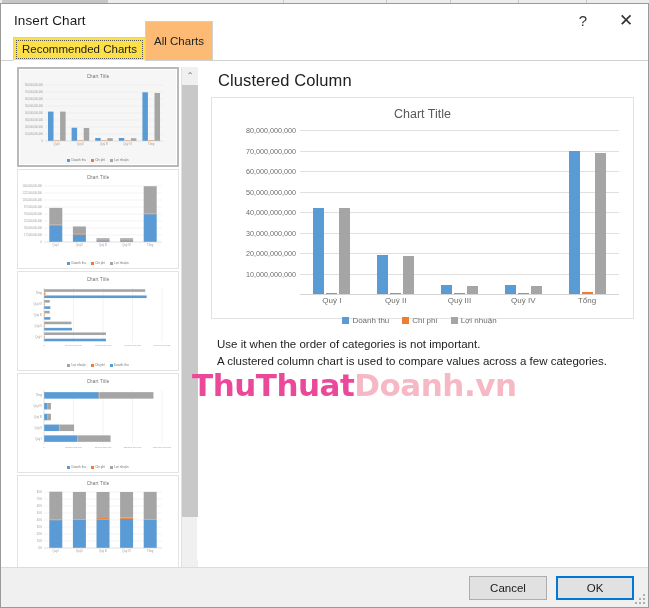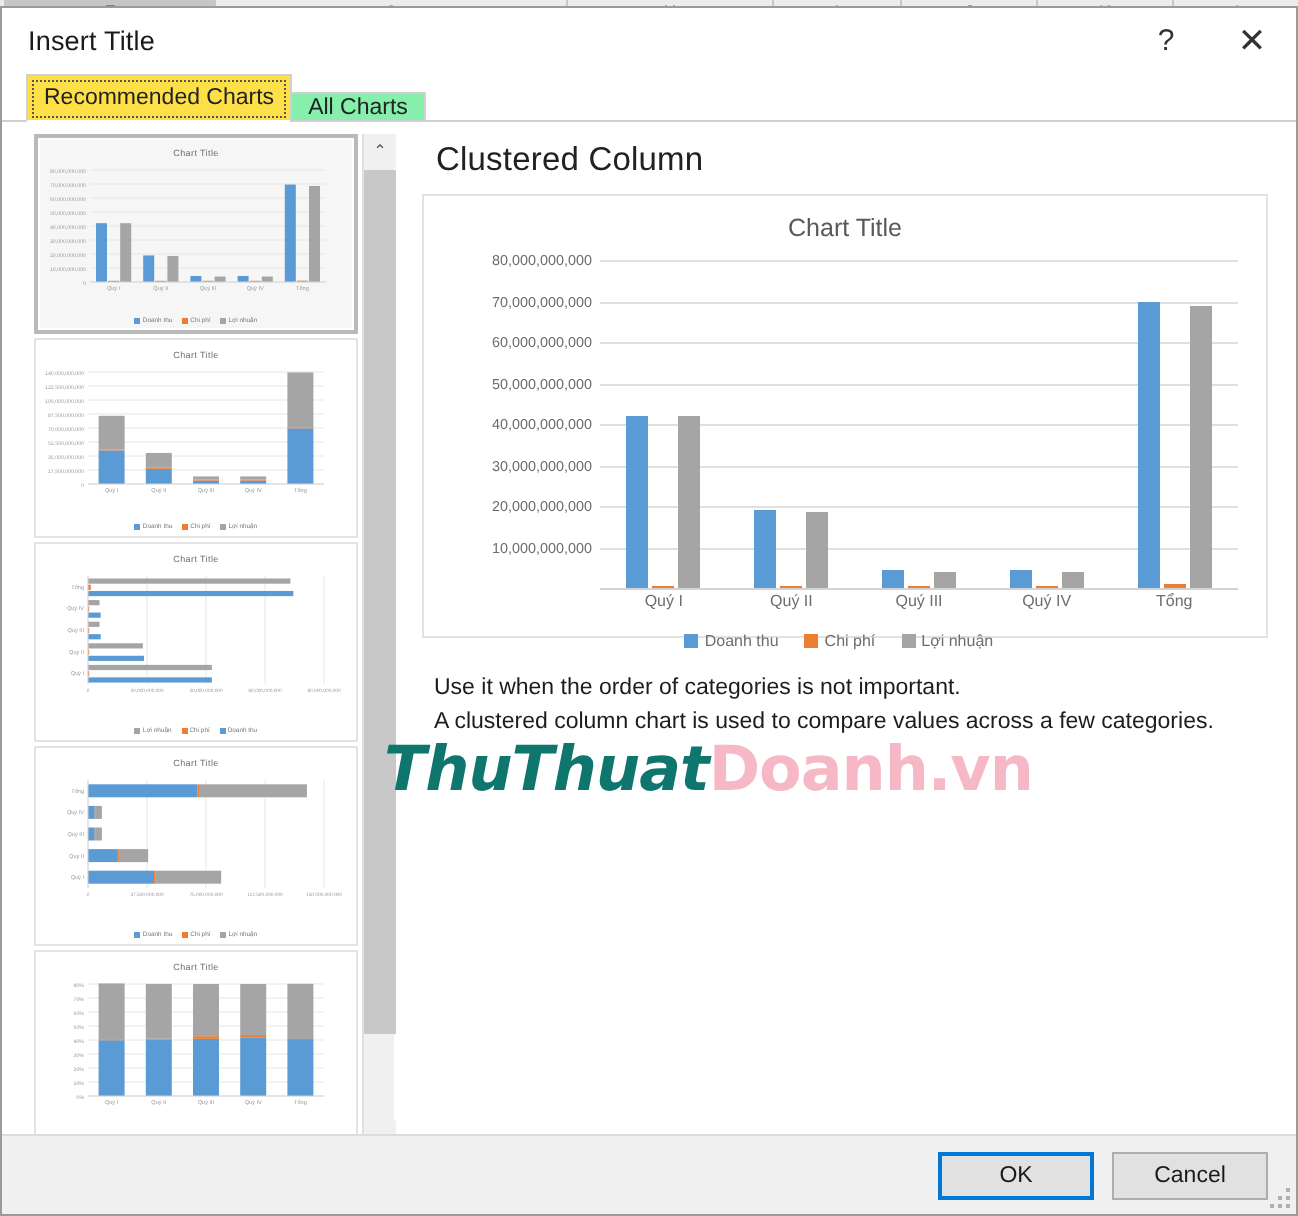--- a/index.html
+++ b/index.html
@@ -74,25 +74,25 @@
     padding-left: 12px;
     display: flex; align-items: flex-end;
     background: #ffffff;
   }
   .tabs-strip::after {
     content: ""; position: absolute; left: 0; right: 0; bottom: 0;
     height: 1px; background: #d0d0d0;
   }
   .tab {
     position: relative; z-index: 2;
-    height: 15px; padding: 0 8px;
+    height: 40px; padding: 0 8px;
     display: flex; align-items: center;
     font-size: 11.5px; color: #222;
     border: 1px solid #d0d0d0;
-    background: #86efac;
+    background: #fdba74;
     margin-right: -1px;
   }
   .tab.active {
     background: #fde047;
     border-bottom-color: #ffffff;
     height: 24px;
   }
   .tab.active .tab-focus {
     position: absolute; left: 2px; right: 2px; top: 2px; bottom: 1px;
     border: 1px dotted #555;
@@ -239,21 +239,21 @@
   }
   .desc div { white-space: nowrap; }
 
   
   .watermark {
     position: absolute; left: -5px; top: 300px;
     font-family: "DejaVu Sans", sans-serif;
     font-size: 31px; font-weight: 700; letter-spacing: -0.5px;
     white-space: nowrap;
   }
-  .wm-a { color: #0f766e; font-style: italic; }
+  .wm-a { color: #ec4899; }
   .wm-b { color: #f6b8c4; }
 
   
   .dlg-footer {
     flex: 0 0 40px; height: 40px;
     background: #f0f0f0;
     border-top: 1px solid #dcdcdc;
     display: flex; align-items: center; justify-content: flex-end;
     padding-right: 14px; gap: 9px;
     position: relative;
@@ -297,21 +297,21 @@
     <div class="grid-line-v" style="left: 284px;"></div>
     <div class="grid-line-v" style="left: 387px;"></div>
     <div class="grid-line-v" style="left: 451px;"></div>
     <div class="grid-line-v" style="left: 519px;"></div>
     <div class="grid-line-v" style="left: 587px;"></div>
   </div>
 
 <div id="insert-chart-dialog">
 
   <div class="dlg-titlebar">
-    <span class="dlg-title">Insert Title</span>
+    <span class="dlg-title">Insert Chart</span>
     <div class="titlebar-btns">
       <div class="tb-btn">?</div>
       <div class="tb-btn close">✕</div>
     </div>
   </div>
 
   <div class="tabs-strip">
     <div class="tab active">
       <span>Recommended Charts</span>
       <span class="tab-focus"></span>
@@ -631,22 +631,22 @@
       </div>
 
       <div class="watermark">
         <span class="wm-a">ThuThuat</span><span class="wm-b">Doanh</span><span class="wm-b">.vn</span>
       </div>
     </div>
 
   </div>
 
   <div class="dlg-footer">
+    <div class="btn">Cancel</div>
     <div class="btn default">OK</div>
-    <div class="btn">Cancel</div>
     <div class="resize-grip">
       <i style="right:0;bottom:0"></i>
         <i style="right:4px;bottom:0"></i>
         <i style="right:8px;bottom:0"></i>
       <i style="right:0;bottom:4px"></i>
         <i style="right:4px;bottom:4px"></i>
       <i style="right:0;bottom:8px"></i>
     </div>
   </div>
 </div>

